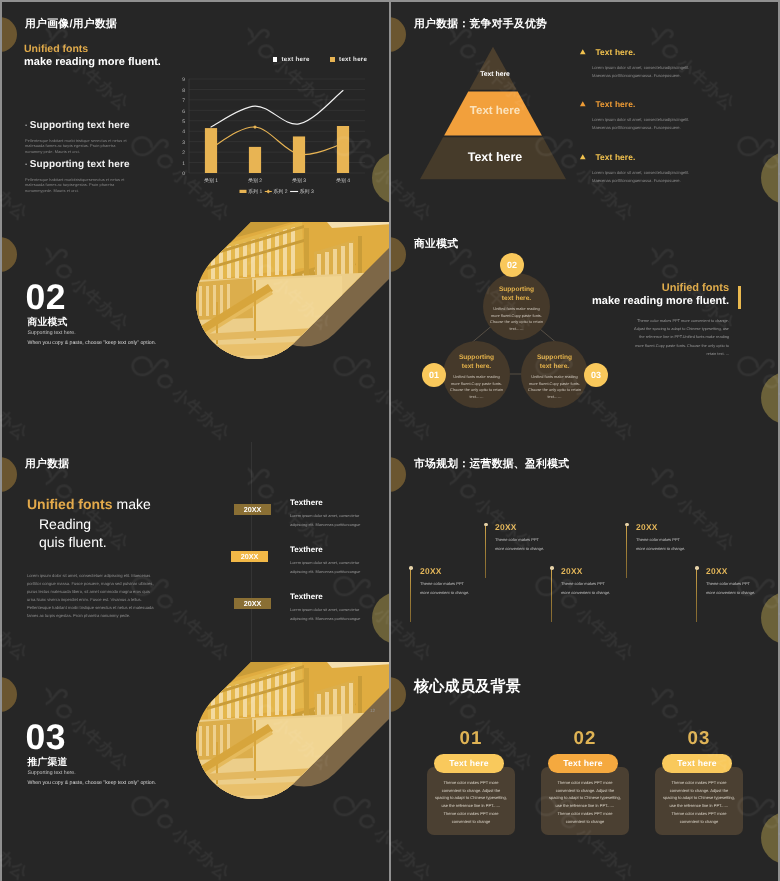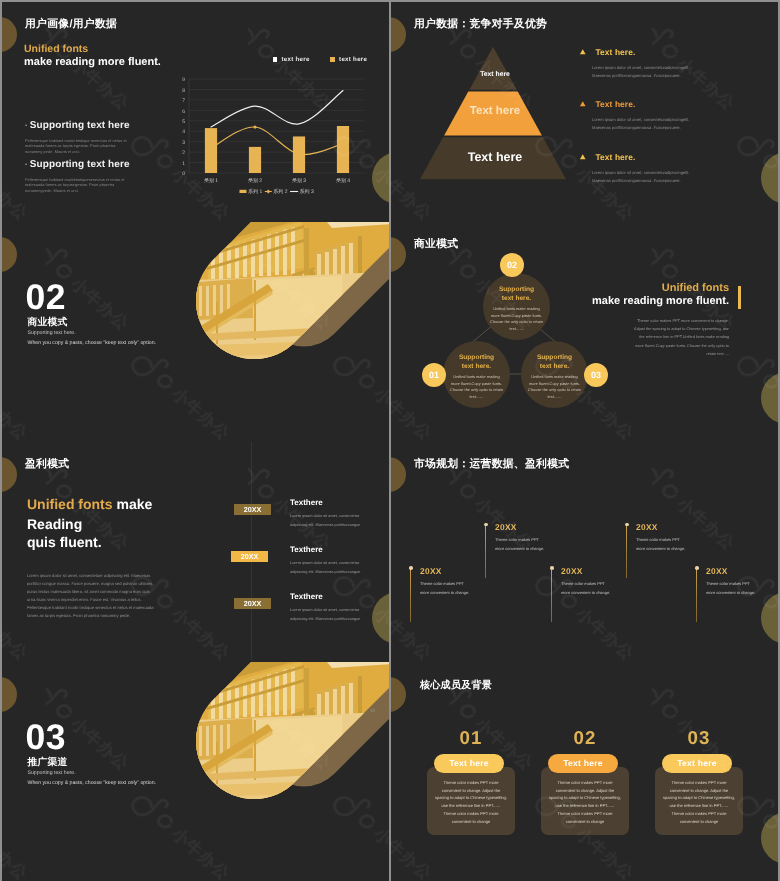--- a/index.html
+++ b/index.html
@@ -64,22 +64,22 @@
   .s3-g{text-align:right;color:#e0ac4b;font-size:11px;font-weight:700;padding-right:12px;line-height:11px}
   .s3-w{text-align:right;color:#fff;font-size:11px;font-weight:700;padding-right:12px;margin-top:0;line-height:14px}
   .s3-bar{position:absolute;right:0px;top:3px;width:2.6px;height:23px;background:#eab94f}
   .s3-body{text-align:right;color:#9a9a9a;font-size:3.9px;line-height:2.1;margin-top:9px;padding-right:12px;
            margin-left:76px}
 
   
   .s4-title{left:23px;top:16px;font-size:10.8px}
   .s4-head{position:absolute;left:25px;top:53px;z-index:4;line-height:18.5px}
   .s4-head .g{color:#e3a94a;font-size:14px;font-weight:700}
-  .s4-head .w{color:#fff;font-size:14px;font-weight:700;margin-left:4px}
-  .s4-head .w2{margin-left:0}
+  .s4-head .w{color:#fff;font-size:14px;font-weight:400;margin-left:4px}
+  .s4-head .w2{margin-left:12px}
   .s4-body{position:absolute;left:25px;top:130px;width:130px;color:#8f8f8f;font-size:4.15px;line-height:1.95;z-index:4}
   .s4-line{position:absolute;left:249px;top:0;width:1px;height:218px;background:#343434;z-index:1}
   .s4-row{position:absolute;left:0;width:387px;height:40px;z-index:3}
   .s4-row .yr{position:absolute;left:230px;top:0;width:37px;height:11px;line-height:11px;text-align:center;
               font-size:7.2px;font-weight:700;color:#fff}
   .s4-row .yr.dim{background:#8a6f34;left:232px}
   .s4-row .yr.on{background:#f2b847;left:229px;color:#fff}
   .s4-row .rh{position:absolute;left:288px;top:-6px;color:#fff;font-size:8px;font-weight:700}
   .s4-row .rb{position:absolute;left:288px;top:8px;width:78px;color:#9b9b9b;font-size:3.9px;line-height:2.3}
   .s4-pg{position:absolute;right:14px;bottom:7px;color:#9a9a9a;font-size:4.5px;z-index:4}
@@ -90,21 +90,21 @@
   .ms .mline{position:absolute;left:0;top:0;width:1.3px;height:54px;
              background:linear-gradient(180deg,#cfa44a 0%,#9c7c36 55%,#7f6530 100%)}
   .ms .mdot{position:absolute;left:-1.1px;top:-1.5px;width:3.6px;height:3.6px;border-radius:50%;background:#e6d2a8;display:block}
   .ms .mtxt{position:absolute;left:10px;width:92px}
   .ms.down .mtxt{top:-1px}
   .ms.up .mtxt{top:-1px}
   .ms .my{color:#e3b659;font-size:8.4px;font-weight:700;letter-spacing:.3px;line-height:1}
   .ms .mb{color:#c4c4c4;font-size:4px;line-height:2.15;margin-top:5px;white-space:pre-line}
 
   
-  .s7-title{left:29px;top:16px;font-size:10px}
+  .s7-title{left:23px;top:16px;font-size:15px}
   .mc{position:absolute;top:67px;width:88px;z-index:3}
   .mcn{text-align:center;color:#dfb354;font-size:18.7px;font-weight:700;letter-spacing:1px;line-height:1}
   .mcbox{position:relative;margin-top:19px;background:#4b4032;border-radius:7px;padding:12px 8px 8px;box-sizing:border-box;height:68px}
   .mcbtn{position:absolute;left:7px;top:-13px;width:70px;height:19px;line-height:19px;border-radius:10px;
          background:#f9c95c;color:#fff;font-size:8.6px;font-weight:700;text-align:center;letter-spacing:.2px}
   .mcbtn.o{background:#f5a93f}
   .mctxt{color:#ddd6ca;font-size:4.05px;line-height:1.95;text-align:center}
 </style>
 </head>
 <body>
@@ -355,21 +355,21 @@
     <div class="s3-g">Unified fonts</div>
     <div class="s3-w">make reading more fluent.</div>
     <div class="s3-bar"></div>
     <div class="s3-body">Theme  color makes PPT more convenient to change. Adjust the spacing to adapt to Chinese typesetting, use the reference line in PPT.Unified fonts make reading more fluent.Copy paste fonts. Choose the only optio to retain text. ...</div>
   </div>
 </div>
 
 <div class="slide s4">
   <div class="deco" style="left:-20px;top:15px;width:35px;height:35px;background:#6b5630"></div>
   <div class="deco" style="left:370px;top:150px;width:52px;height:52px;background:#6b6139"></div>
-  <div class="ttl s4-title">盈利模式</div>
+  <div class="ttl s4-title">用户数据</div>
   <div class="s4-head">
     <div><span class="g">Unified fonts</span><span class="w">make</span></div>
     <div class="w w2">Reading</div>
     <div class="w w2">quis fluent.</div>
   </div>
   <div class="s4-body">Lorem ipsum dolor sit amet, consectetuer adipiscing elit. Maecenas porttitor congue massa. Fusce posuere, magna sed pulvinar ultricies, purus lectus malesuada libero, sit amet commodo magna eros quis urna.Nunc viverra imperdiet enim. Fusce est. Vivamus a tellus. Pellentesque habitant morbi tristique senectus et netus et malesuada fames ac turpis egestas. Proin pharetra nonummy pede.</div>
   <div class="s4-line"></div>
 
   <div class="s4-row" style="top:62px">
     <div class="yr dim">20XX</div>

